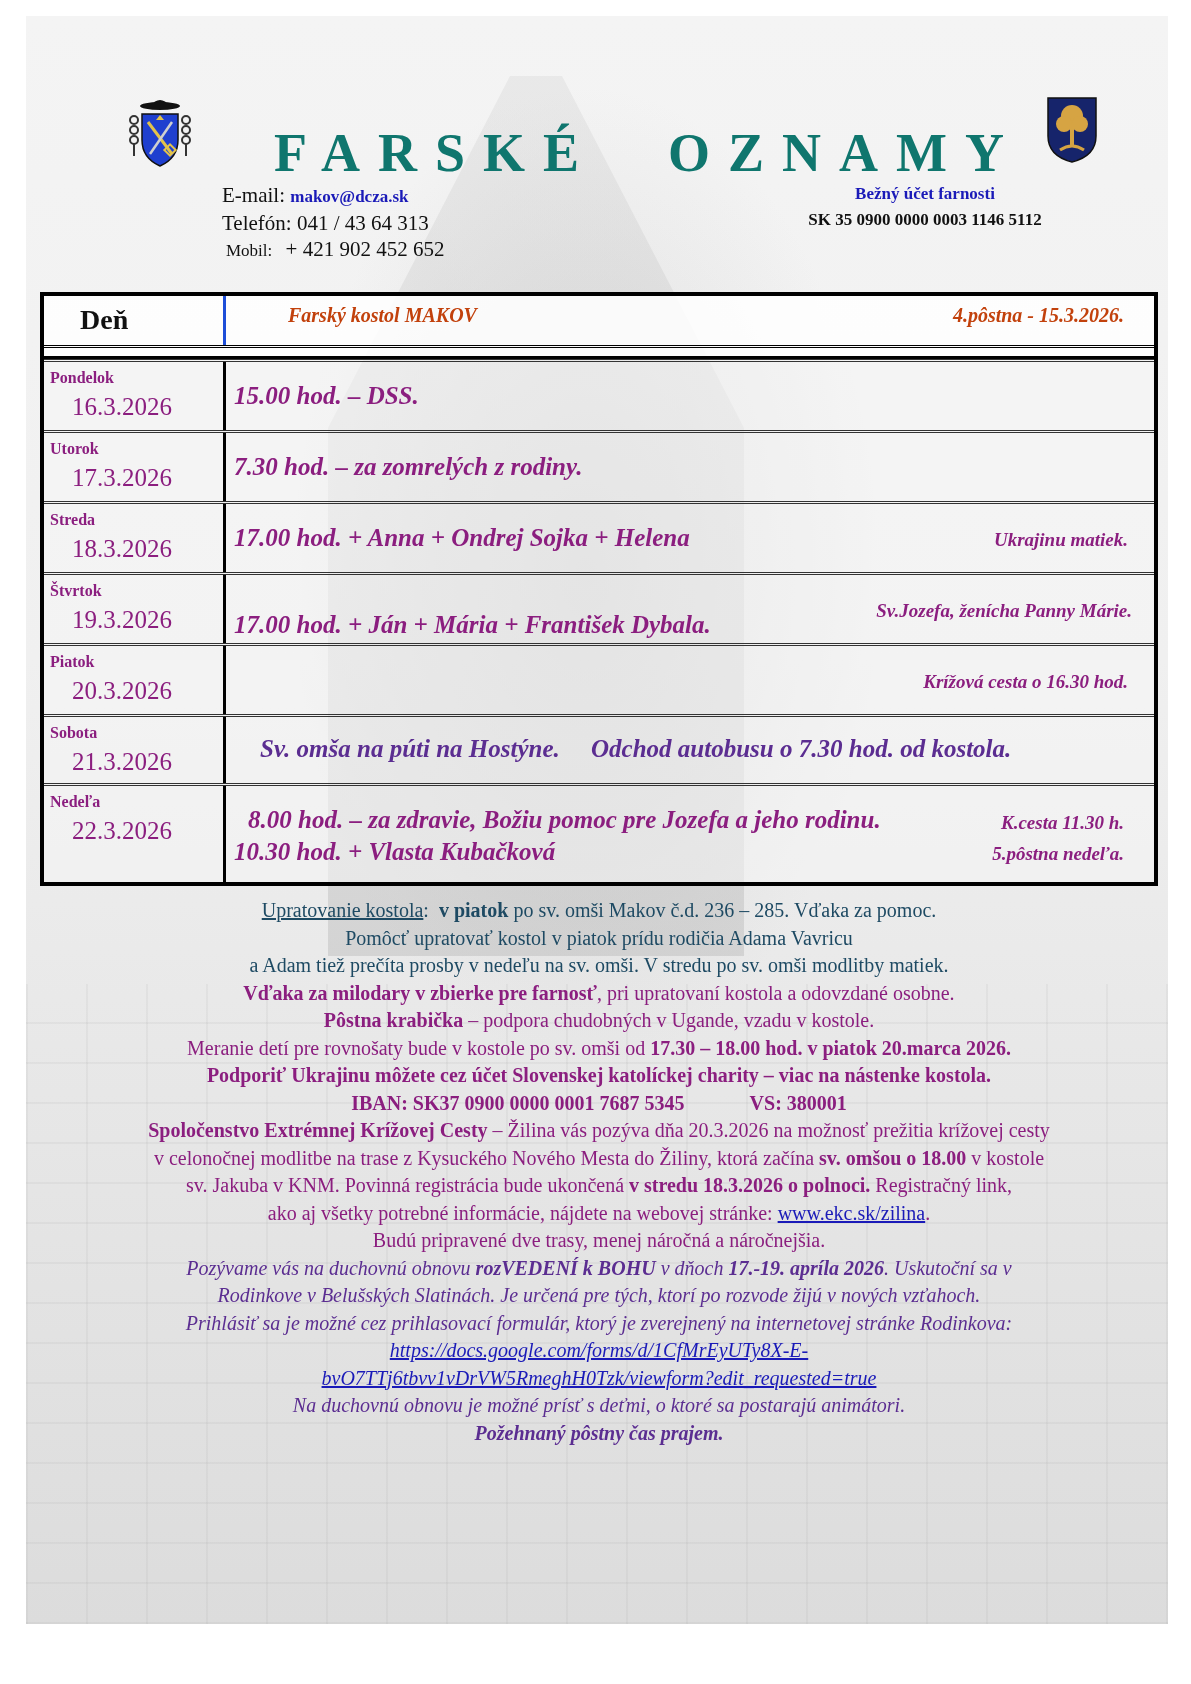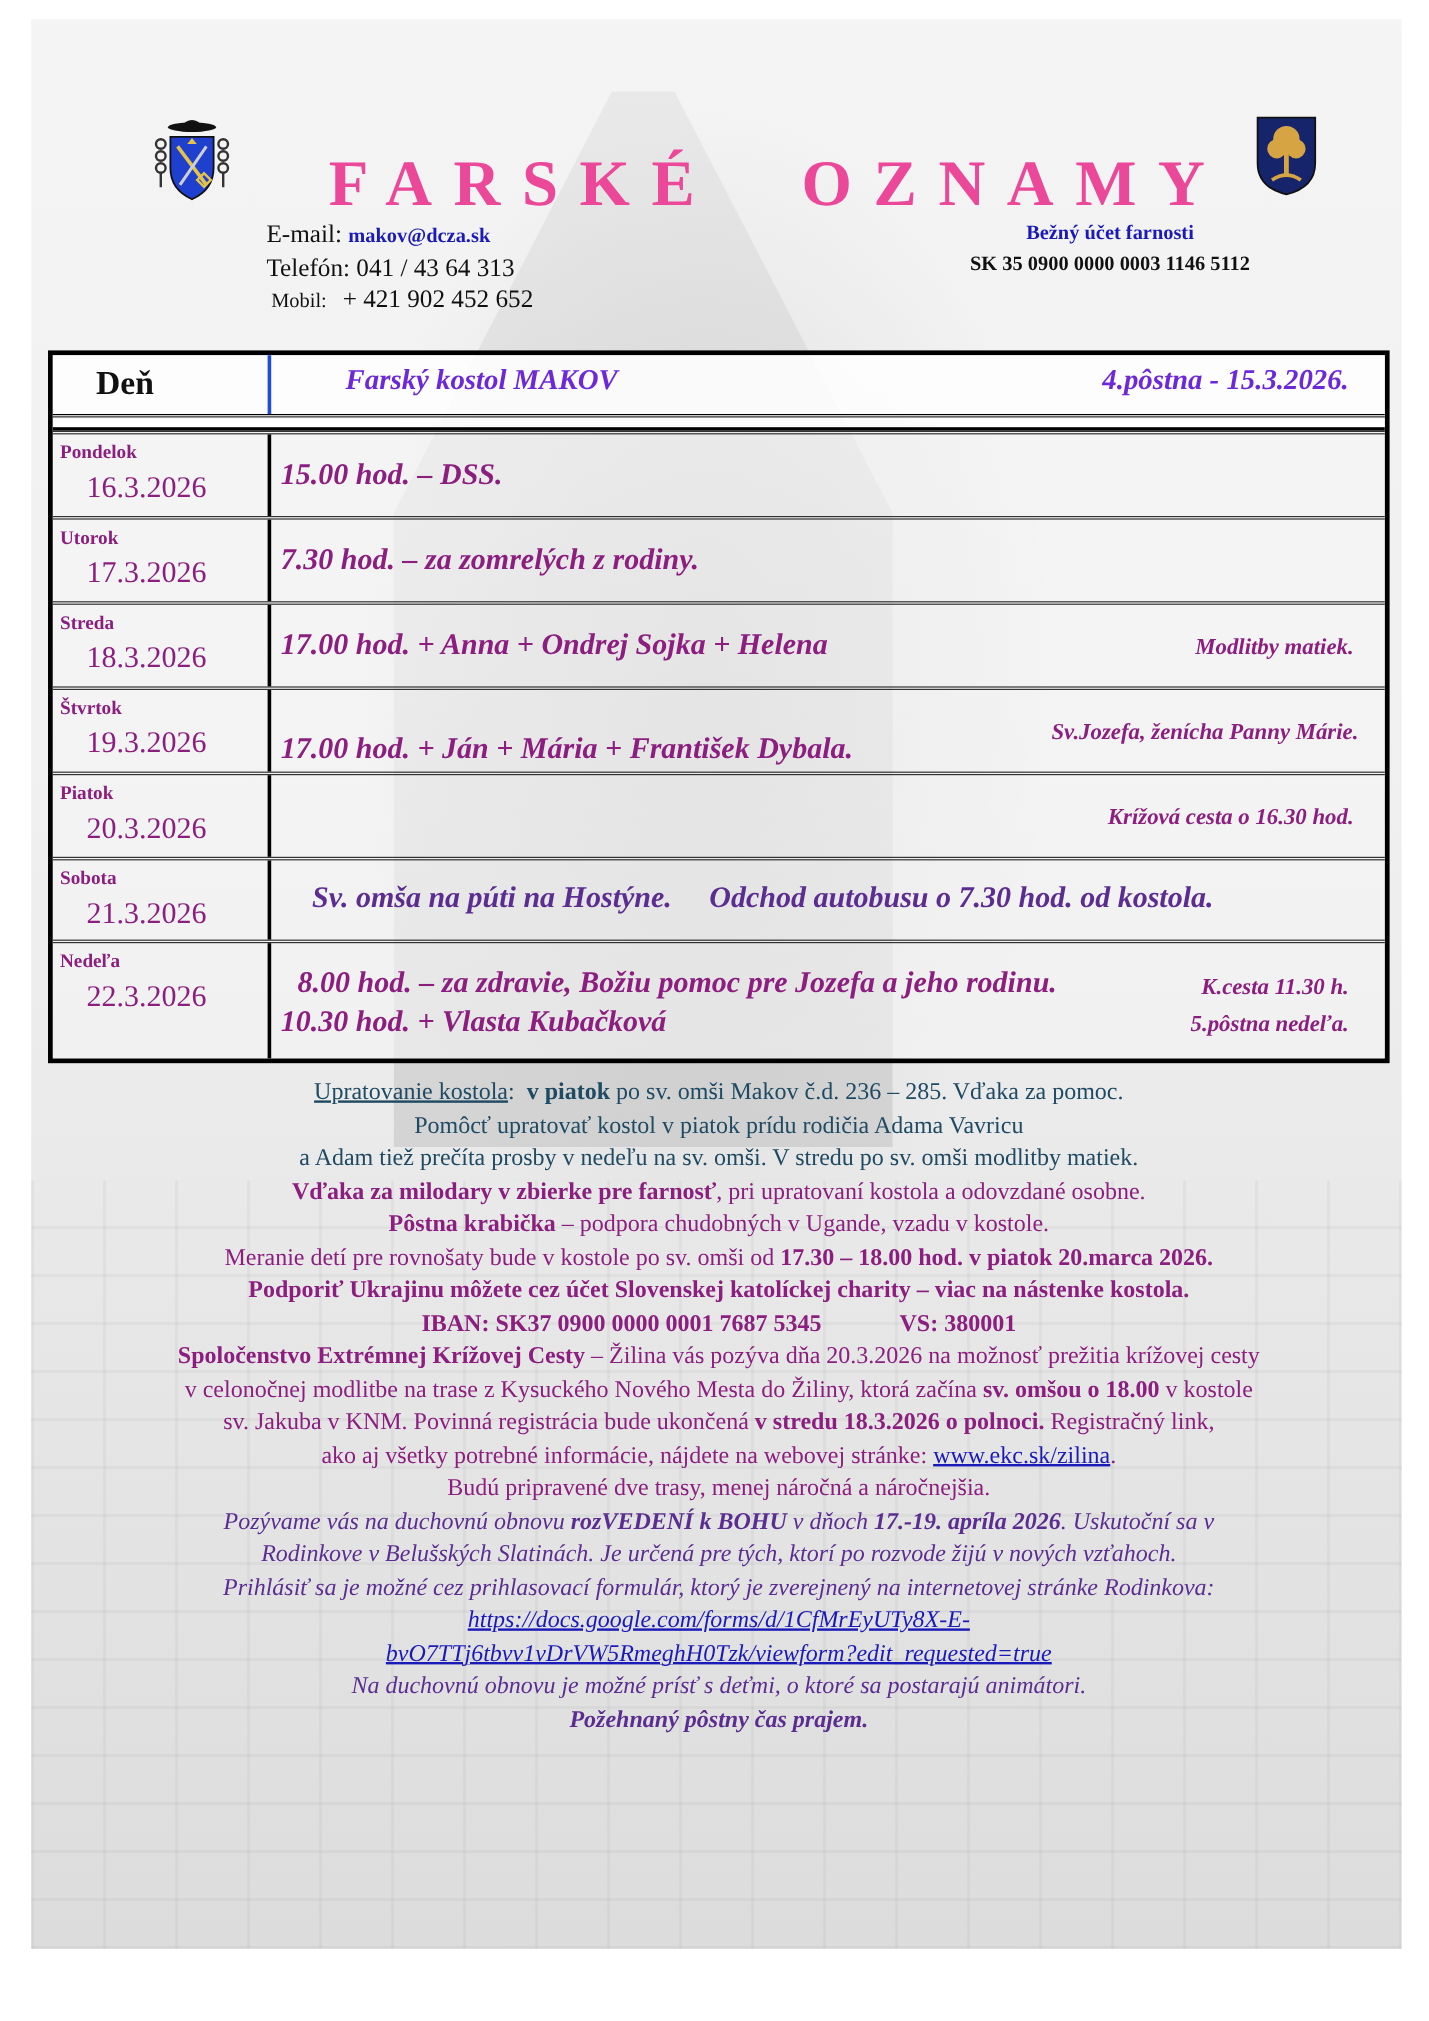--- a/index.html
+++ b/index.html
@@ -24,37 +24,37 @@
     background:
       repeating-linear-gradient(90deg, rgba(150,150,150,0.10) 0 2px, transparent 2px 60px),
       repeating-linear-gradient(0deg, rgba(150,150,150,0.10) 0 2px, transparent 2px 40px);
   }
   .content { position:absolute; left:0; top:0; width:1191px; height:1684px; }
 
   .crest-left { position:absolute; left:122px; top:96px; width:76px; height:72px; }
   .crest-right { position:absolute; left:1046px; top:96px; width:52px; height:68px; }
 
   .title { position:absolute; top:122px; font-family:"Liberation Serif", serif; font-weight:bold;
-           font-size:54px; letter-spacing:18px; color:#ec4899; }
+           font-size:54px; letter-spacing:18px; color:#0f766e; }
   .title.t1 { left:274px; }
   .title.t2 { left:668px; }
 
   .contact { position:absolute; left:222px; top:182px; font-size:21px; color:#111; line-height:26px; }
   .contact .lbl-small { font-size:17px; }
   .contact .email { color:#1a1ab8; font-weight:bold; font-size:17px; }
   .bank { position:absolute; left:780px; top:184px; width:290px; text-align:center; }
   .bank .b1 { color:#1a1ab8; font-weight:bold; font-size:17px; }
   .bank .b2 { color:#111; font-weight:bold; font-size:17px; margin-top:6px; }
 
   .schedule { position:absolute; left:40px; top:292px; width:1118px; border:4px solid #000; box-sizing:border-box; }
   .sched-head { display:flex; height:49px; border-bottom:3px double #000; background:rgba(255,255,255,0.85); }
   .sep { height:8px; border-bottom:3px solid #000; background:rgba(255,255,255,0.85); }
   .col-day { width:182px; border-right:3px solid #1d4ed8; box-sizing:border-box; }
   .head-day { font-weight:bold; font-size:28px; color:#111; padding:8px 0 0 36px; }
-  .head-main { flex:1; position:relative; color:#6d28d9; font-style:italic; font-weight:bold; font-size:24px; }
+  .head-main { flex:1; position:relative; color:#c2410c; font-style:italic; font-weight:bold; font-size:20px; }
   .head-main .church-name { position:absolute; left:62px; top:8px; }
   .head-main .week { position:absolute; right:30px; top:8px; }
 
   .row { display:flex; border-top:3px double #333; background:rgba(245,245,245,0.55); }
   .row:first-of-type { border-top:none; }
   .day-cell { width:182px; border-right:3px solid #000; box-sizing:border-box; padding:2px 0 0 6px; color:#8b1e7f; }
   .day-name { font-weight:bold; font-size:16px; line-height:28px; }
   .day-date { font-size:25px; line-height:30px; padding-left:22px; }
   .event-cell { flex:1; position:relative; color:#8b1e7f; font-style:italic; font-weight:bold; }
   .ev-main { position:absolute; left:8px; font-size:25px; }
@@ -162,21 +162,21 @@
       </div>
     </div>
 
     <div class="row" style="height:68px;">
       <div class="day-cell">
         <div class="day-name">Streda</div>
         <div class="day-date">18.3.2026</div>
       </div>
       <div class="event-cell">
         <span class="ev-main" style="top:20px;text-align:center;">17.00 hod. + Anna + Ondrej Sojka + Helena</span>
-        <span class="ev-note" style="top:25px;">Modlitby matiek.</span>
+        <span class="ev-note" style="top:25px;">Ukrajinu matiek.</span>
       </div>
     </div>
 
     <div class="row" style="height:68px;">
       <div class="day-cell">
         <div class="day-name">Štvrtok</div>
         <div class="day-date">19.3.2026</div>
       </div>
       <div class="event-cell">
         <span class="ev-main" style="top:20px;margin-top:16px;">17.00 hod. + Ján + Mária +  František Dybala.</span>

